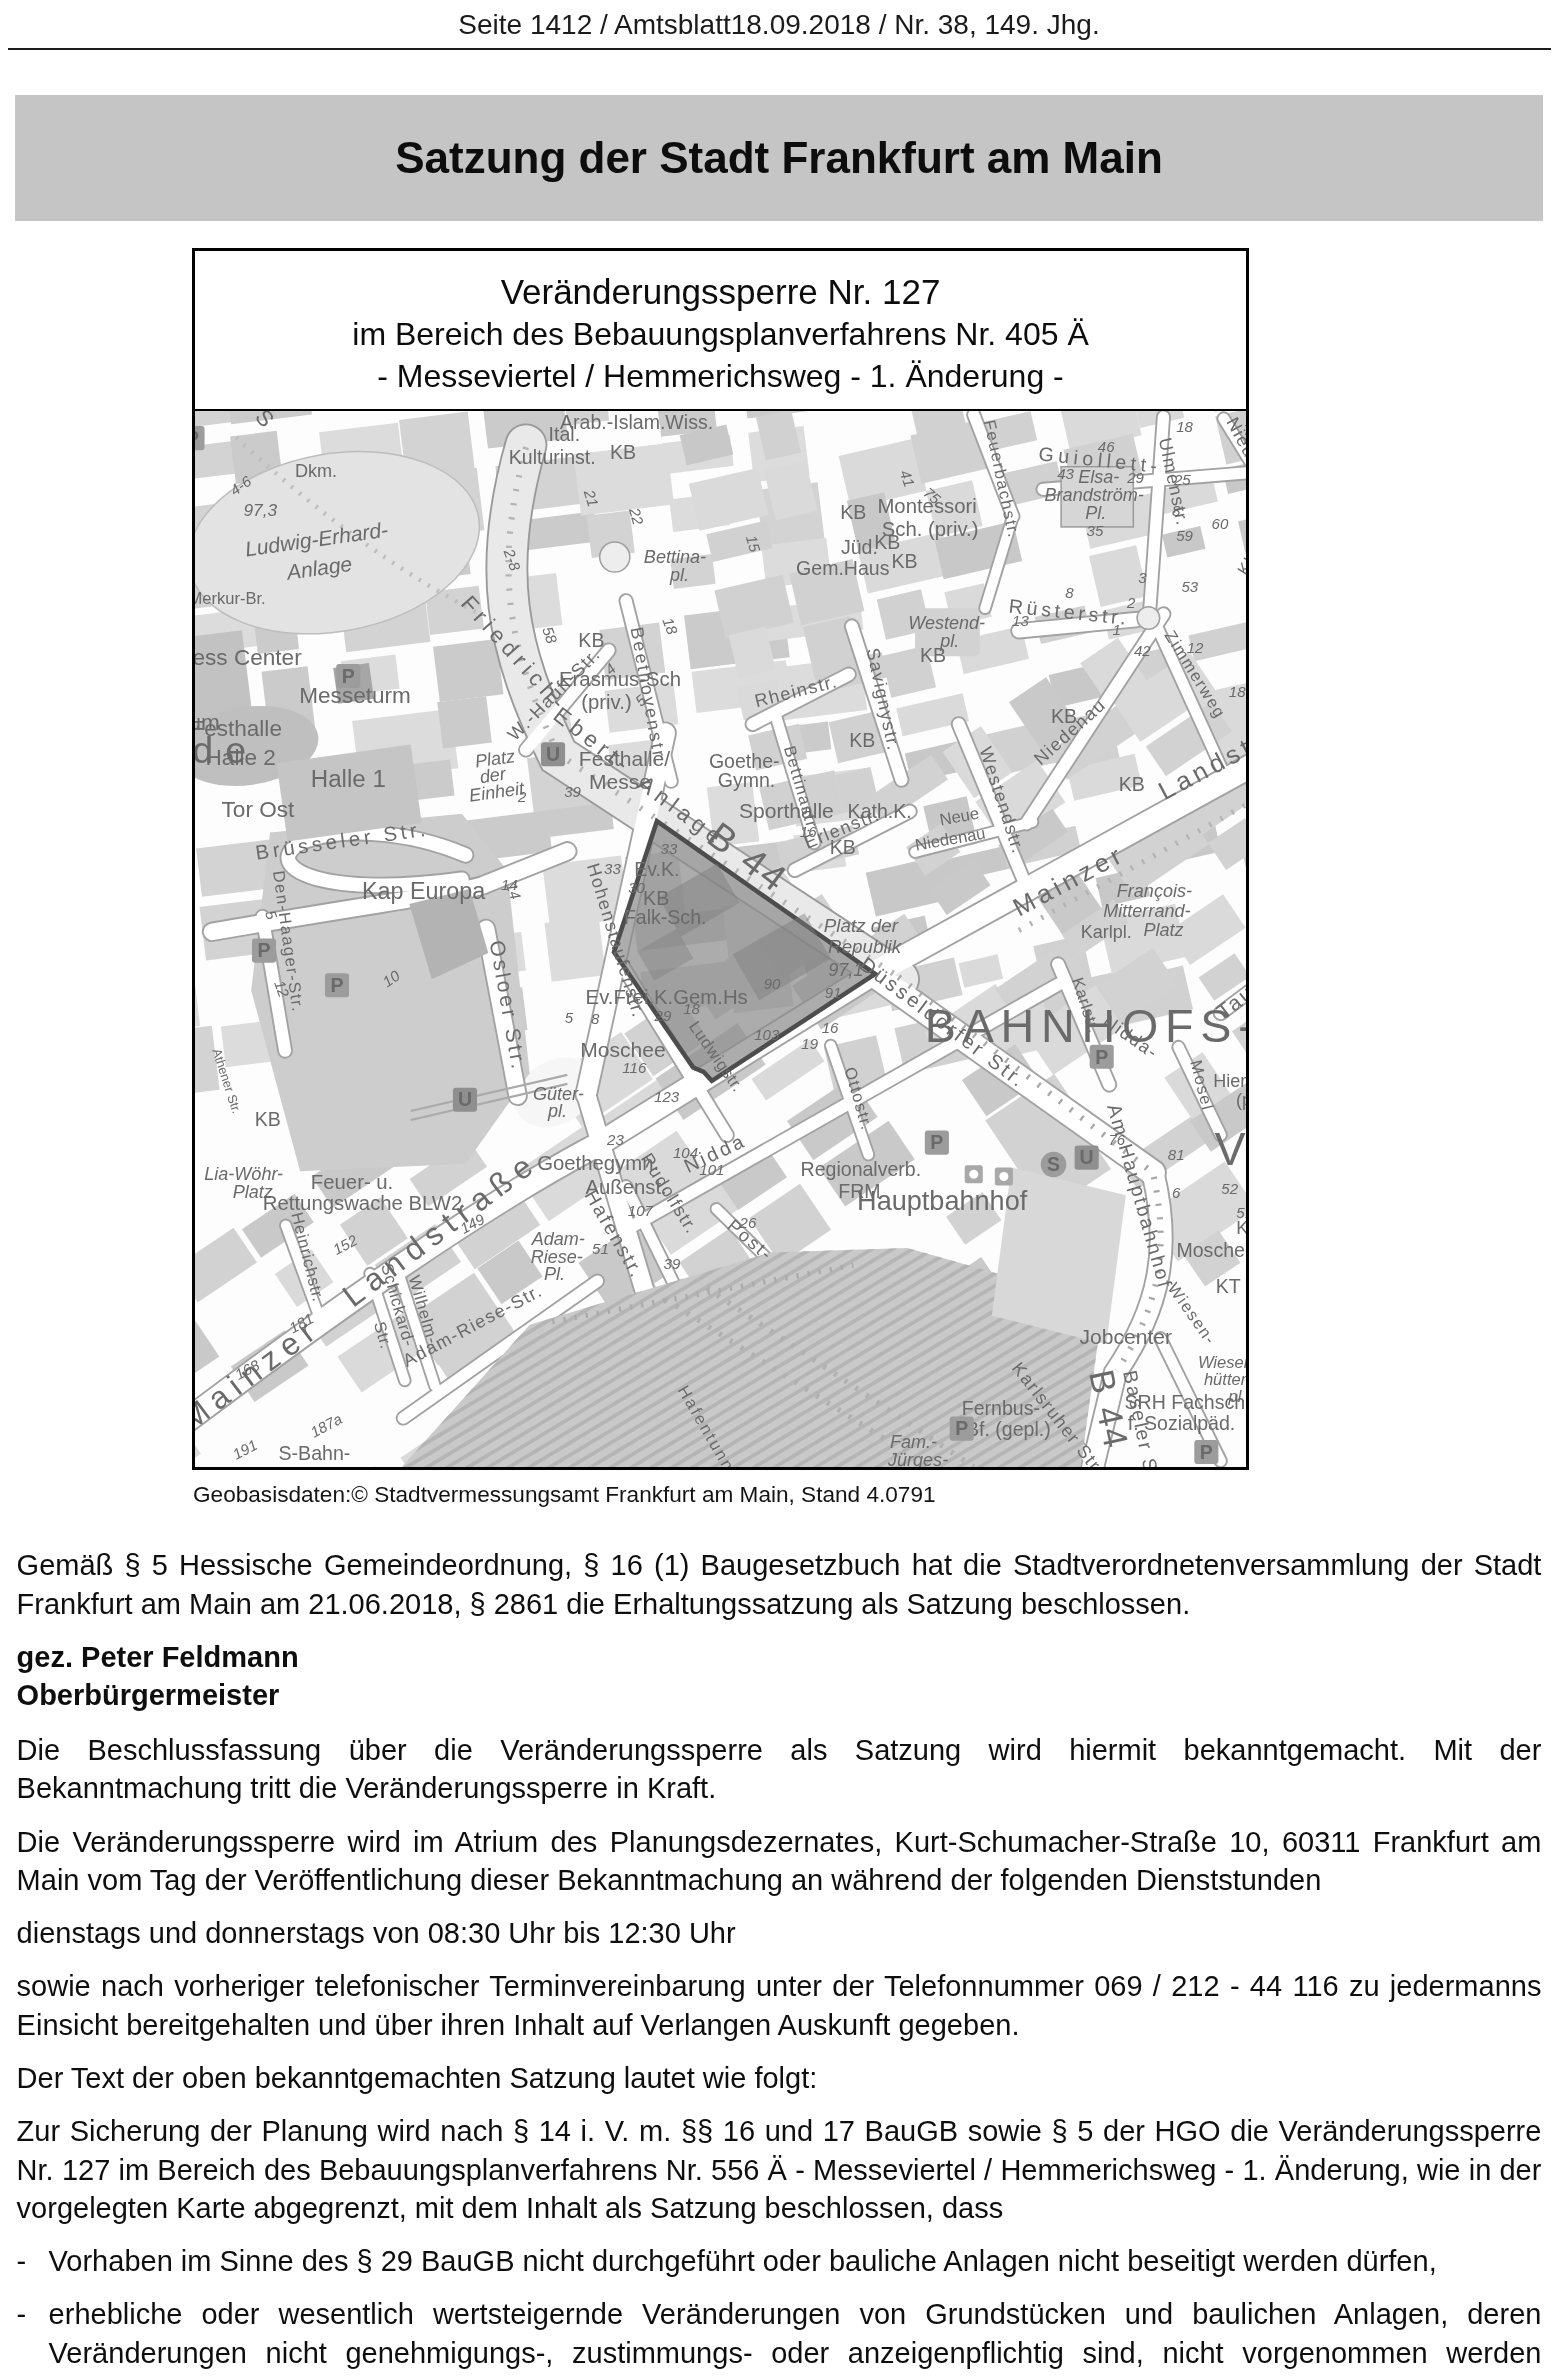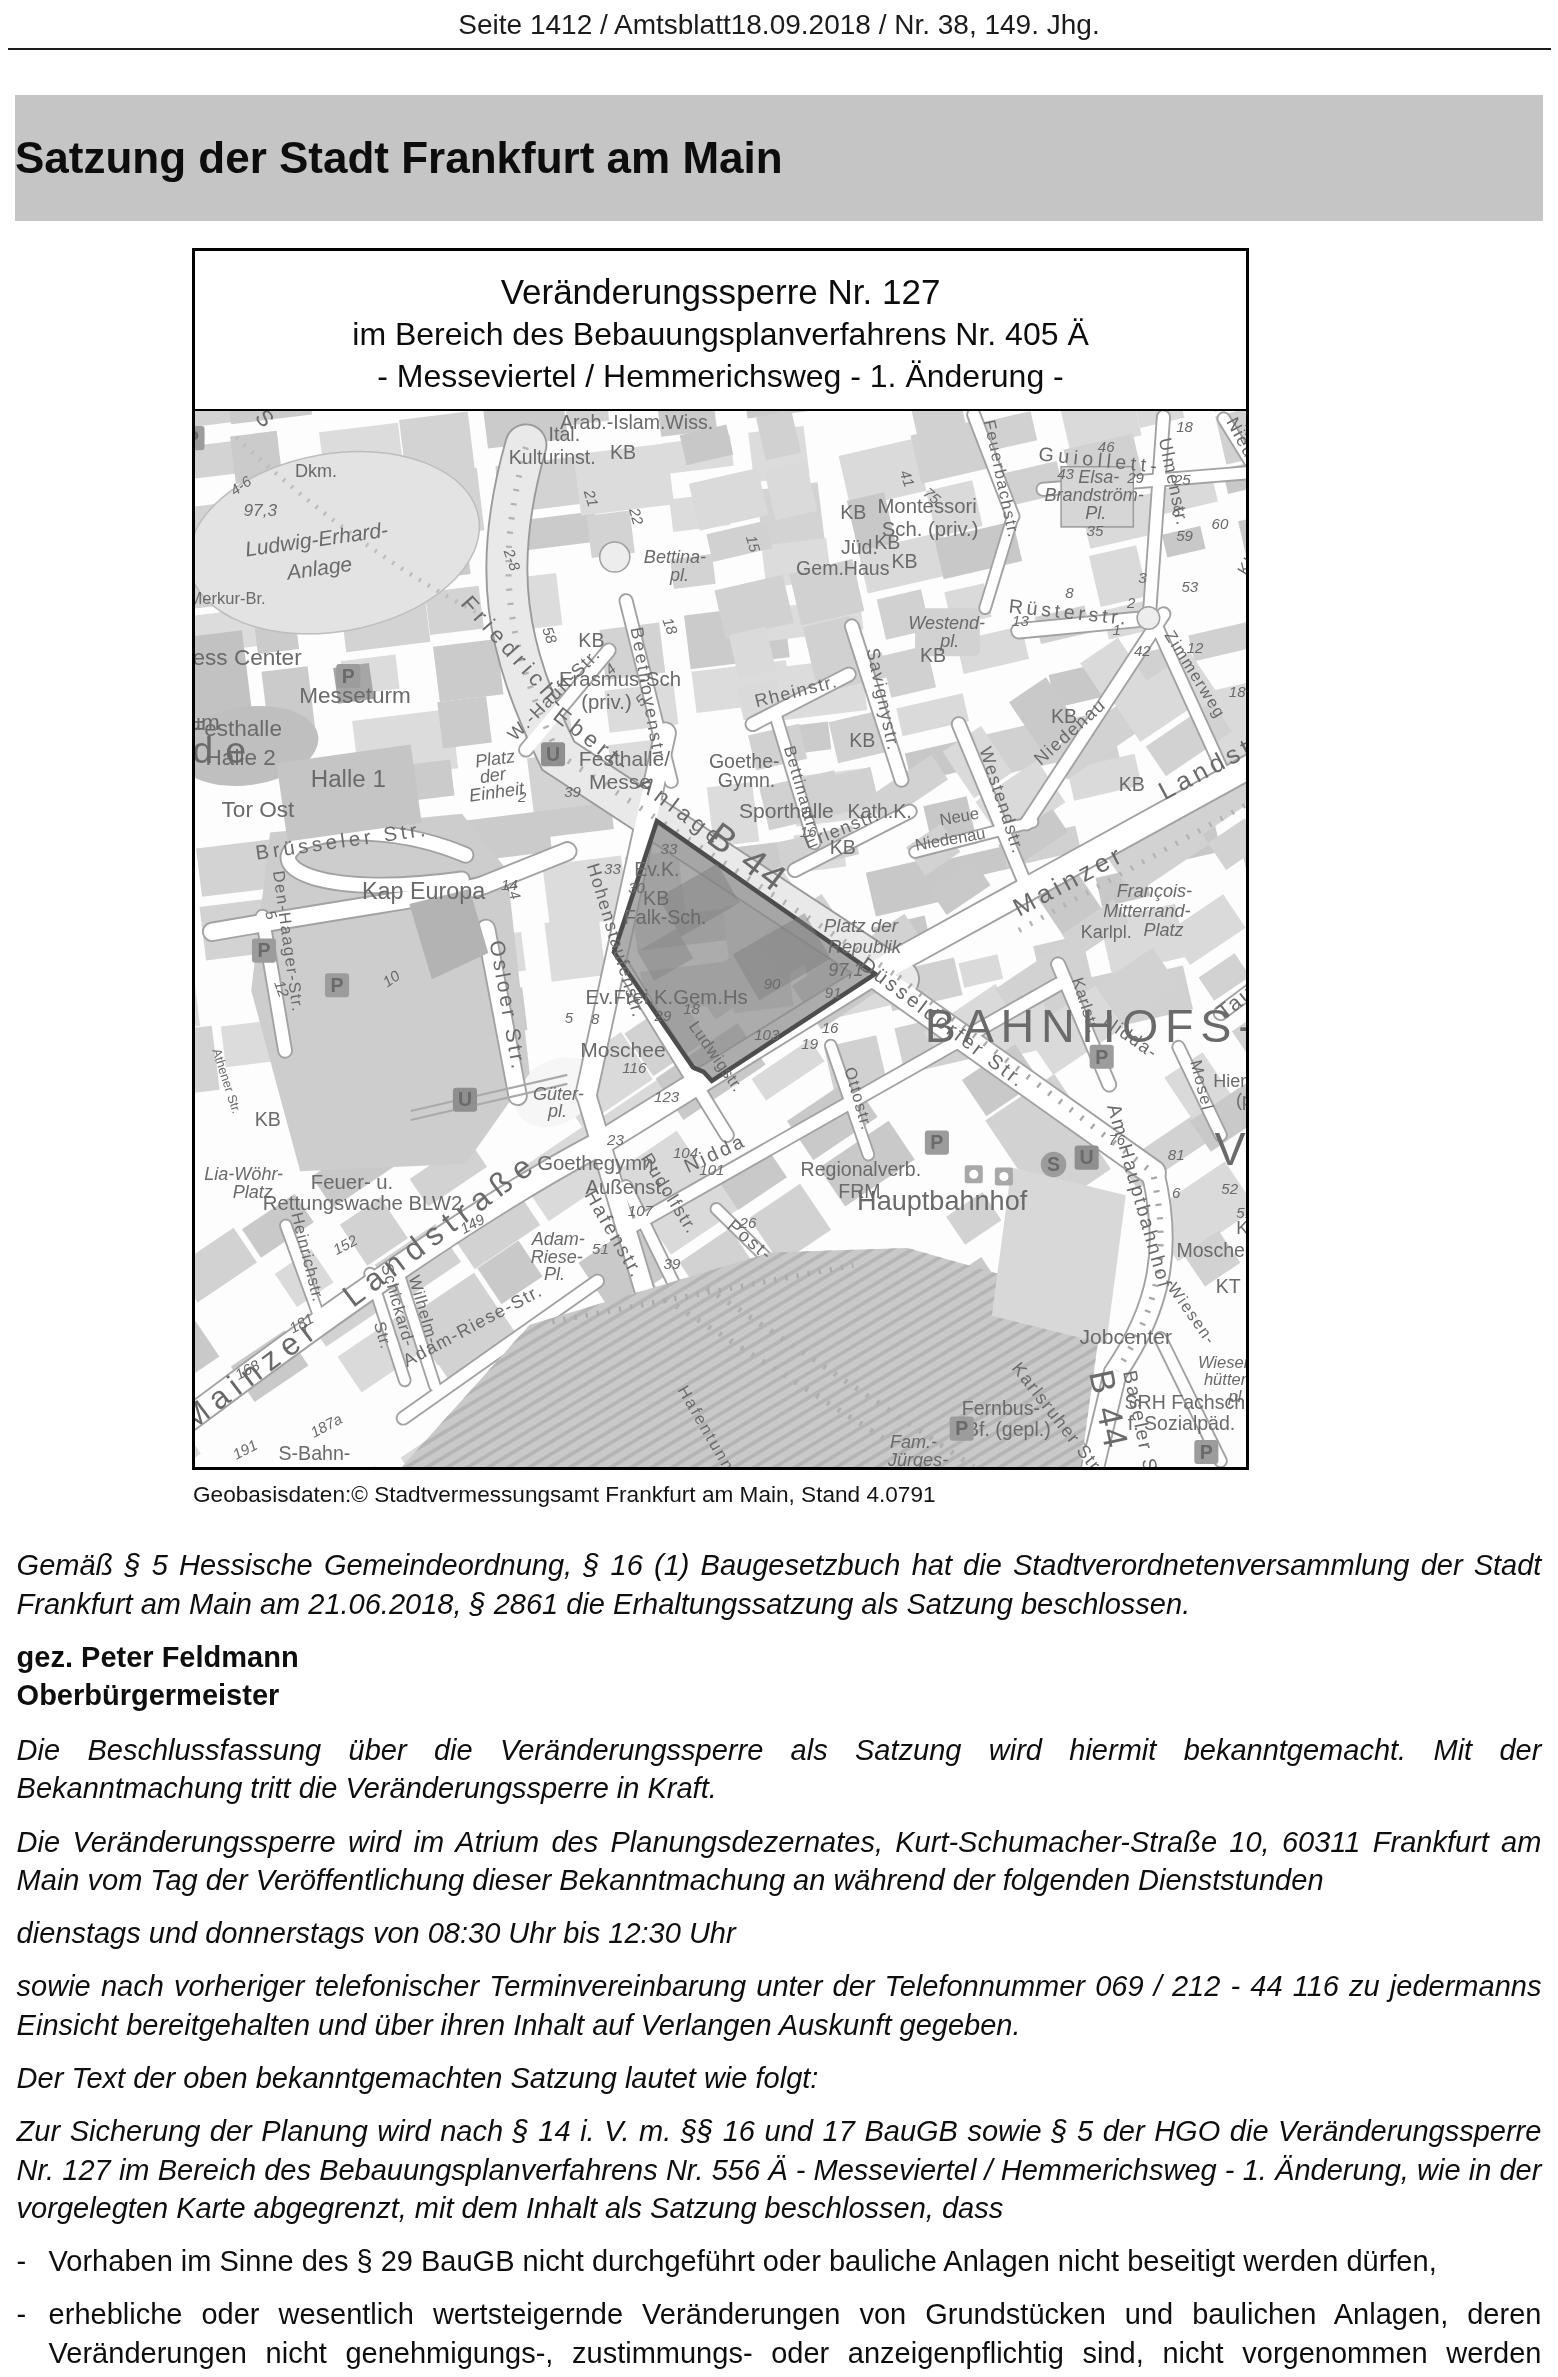--- a/index.html
+++ b/index.html
@@ -7,36 +7,36 @@
     width:1558px;height:2377px;background:#ffffff;overflow:hidden;
     font-family:"Liberation Sans",sans-serif;color:#111;position:relative;
   }
   .header{
     display:flex;justify-content:center;align-items:flex-end;
     margin:0 7.5px;padding:9px 9px 6.8px 9px;
     border-bottom:2.3px solid #1c1c1c;font-size:28px;color:#1b1b1b;
   }
   .banner{
     margin:45px 15px 0 15px;height:126px;
-    display:flex;align-items:center;
+    display:flex;align-items:center;justify-content:center;
     font-size:44px;font-weight:bold;color:#0d0d0d;
   }
   .map-box{
     margin:27px 0 0 192px;width:1057px;box-sizing:border-box;
     border:3px solid #000;background:#fff;
   }
   .box-title{text-align:center;padding:18px 7.5px 12px 7.5px;line-height:1.3;color:#0c0c0c;}
   .box-title .t1{font-size:35px;}
   .box-title .t2,.box-title .t3{font-size:32px;}
   .map-wrap{border-top:2.3px solid #000;height:1056px;overflow:hidden;background:#fcfcfc;}
   .map-wrap svg{display:block;width:100%;height:100%;
     font-family:"Liberation Sans",sans-serif;}
   .caption{margin:12px 0 0 193px;font-size:22.6px;color:#141414;}
   .content{margin:38px 16.6px 0 16.6px;font-size:29px;line-height:1.32;color:#0e0e0e;}
-  .content p{margin:0 0 15px 0;text-align:justify;font-style:italic;}
+  .content p{margin:0 0 15px 0;text-align:justify;}
   .content p.noj{text-align:left;}
   .sig{text-align:left;font-weight:bold;margin:4.5px 0 16.6px 0;line-height:1.32;}
   .bullet{display:flex;margin:0 0 15px 0;}
   .bullet .dash{width:32px;flex:none;}
   .bullet .btxt{flex:1;text-align:justify;}
   text{fill:#6a6a6a;}
 </style>
 </head>
 <body>
 

